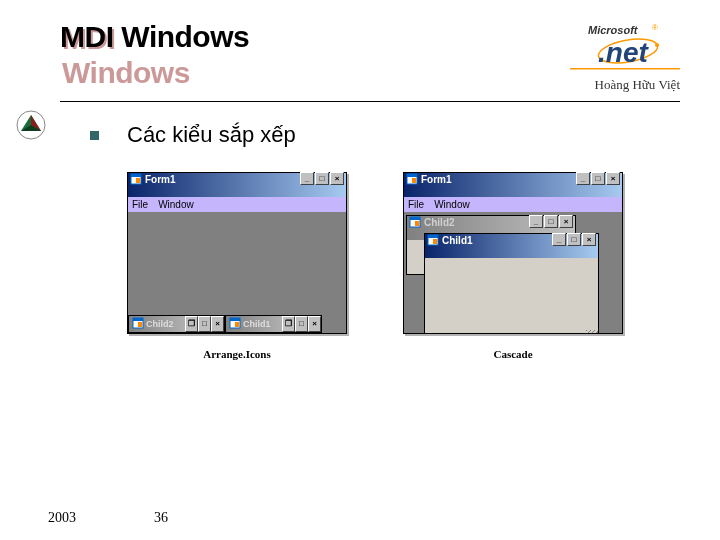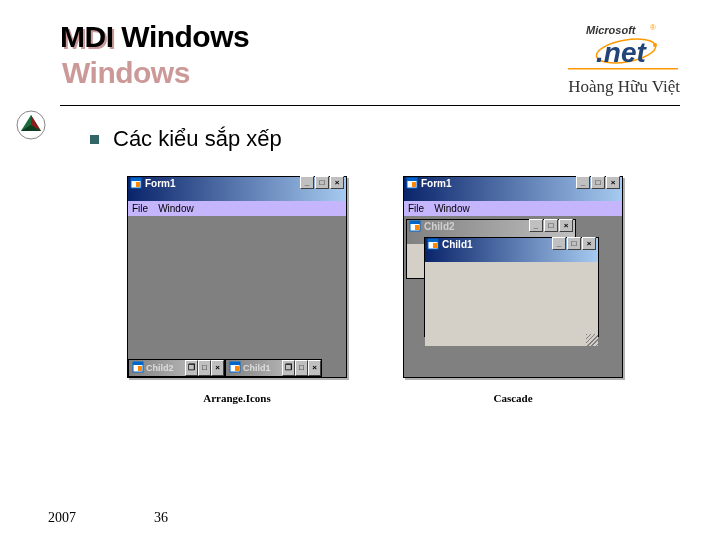--- a/index.html
+++ b/index.html
@@ -5,44 +5,44 @@
   * { box-sizing: border-box; margin: 0; padding: 0; }
   body { width: 720px; height: 540px; background: #fff; font-family: Arial, sans-serif; position: relative; overflow: hidden; }
   .slide { width: 100%; height: 100%; position: relative; padding: 20px 40px 20px 60px; }
   
   .header { display: flex; justify-content: space-between; align-items: flex-start; margin-bottom: 8px; }
   .title { font-size: 30px; font-weight: bold; color: #000; letter-spacing: -0.5px; }
   .title.shadow { color: #cc9999; position: absolute; left: 2px; top: 2px; z-index: -1; }
   .title-wrap { position: relative; }
   .header-right { text-align: right; }
   .logo { width: 110px; height: 55px; display: flex; align-items: center; justify-content: flex-end; }
-  .author { font-family: "Times New Roman", serif; font-size: 17px; color: #333; margin-top: 2px; }
+  .author { font-family: "Times New Roman", serif; font-size: 13px; color: #333; margin-top: 2px; }
   
   .divider { border: none; border-top: 1px solid #000; margin: 0 0 20px 0; }
   
   .side-icon { position: absolute; left: 16px; top: 110px; width: 30px; height: 30px; }
   
   .content { margin-left: 30px; }
-  .bullet-row { display: flex; align-items: center; gap: 14px; margin-bottom: 24px; }
+  .bullet-row { display: flex; align-items: center; gap: 28px; margin-bottom: 24px; }
   .square-bullet { width: 9px; height: 9px; background: #336666; }
   .bullet-text { font-size: 22px; color: #000; }
   
   .panels { display: flex; gap: 56px; justify-content: center; margin-left: -20px; }
   .panel-col { display: flex; flex-direction: column; align-items: center; }
   
   .mdi-window { width: 220px; border: 1px solid #000; background: #c0c0c0; box-shadow: 2px 2px 0 rgba(0,0,0,0.3); }
   .titlebar { height: 18px; display: flex; align-items: flex-end; padding: 12px 2px; font-size: 10px; font-weight: bold; }
   .titlebar.active { background: linear-gradient(to right, #0a246a, #a6caf0); color: #fff; }
   .titlebar.inactive { background: linear-gradient(to right, #808080, #c0c0c0); color: #d0d0d0; }
   .tb-icon { width: 12px; height: 12px; margin-right: 3px; display: inline-flex; align-items: center; justify-content: center; }
   .tb-title { flex: 1; white-space: nowrap; overflow: hidden; }
   .win-btns { display: flex; gap: 1px; }
   .win-btn { width: 14px; height: 13px; background: #c0c0c0; border: 1px solid; border-color: #fff #404040 #404040 #fff; font-size: 8px; line-height: 10px; text-align: center; font-family: Arial; font-weight: bold; color: #000; display: flex; align-items: center; justify-content: center; }
   .menubar { height: 16px; background: #c4b5fd; display: flex; align-items: center; padding: 0 4px; gap: 10px; font-size: 10px; color: #000; border-bottom: 1px solid #808080; }
-  .client-area { position: relative; background: #808080; height: 160px; overflow: hidden; }
+  .client-area { position: relative; background: #808080; height: 120px; overflow: hidden; }
   
   .minimized-row { position: absolute; bottom: 0; left: 0; display: flex; }
   .minimized { display: flex; align-items: center; height: 18px; border: 1px solid #000; }
   .min-title { background: linear-gradient(to right, #808080, #b0b0b0); color: #ddd; font-size: 9px; font-weight: bold; padding: 0 3px; display: flex; align-items: center; height: 100%; width: 56px; gap: 2px; }
   .min-btns { display: flex; background: #c0c0c0; height: 100%; }
   .min-btns .win-btn { width: 13px; height: 16px; border-radius: 0; }
   
   .child-window { position: absolute; border: 1px solid #000; background: #d4d0c8; }
   .child-client { background: #d4d0c8; }
   
@@ -223,16 +223,16 @@
             </div>
             <div class="corner-drag"></div>
           </div>
         </div>
         <div class="caption">Cascade</div>
       </div>
     </div>
   </div>
 
   <div class="footer">
-    <div class="footer-year">2007</div>
+    <div class="footer-year">2003</div>
     <div class="footer-page">36</div>
   </div>
 </div>
 
 </body></html>

